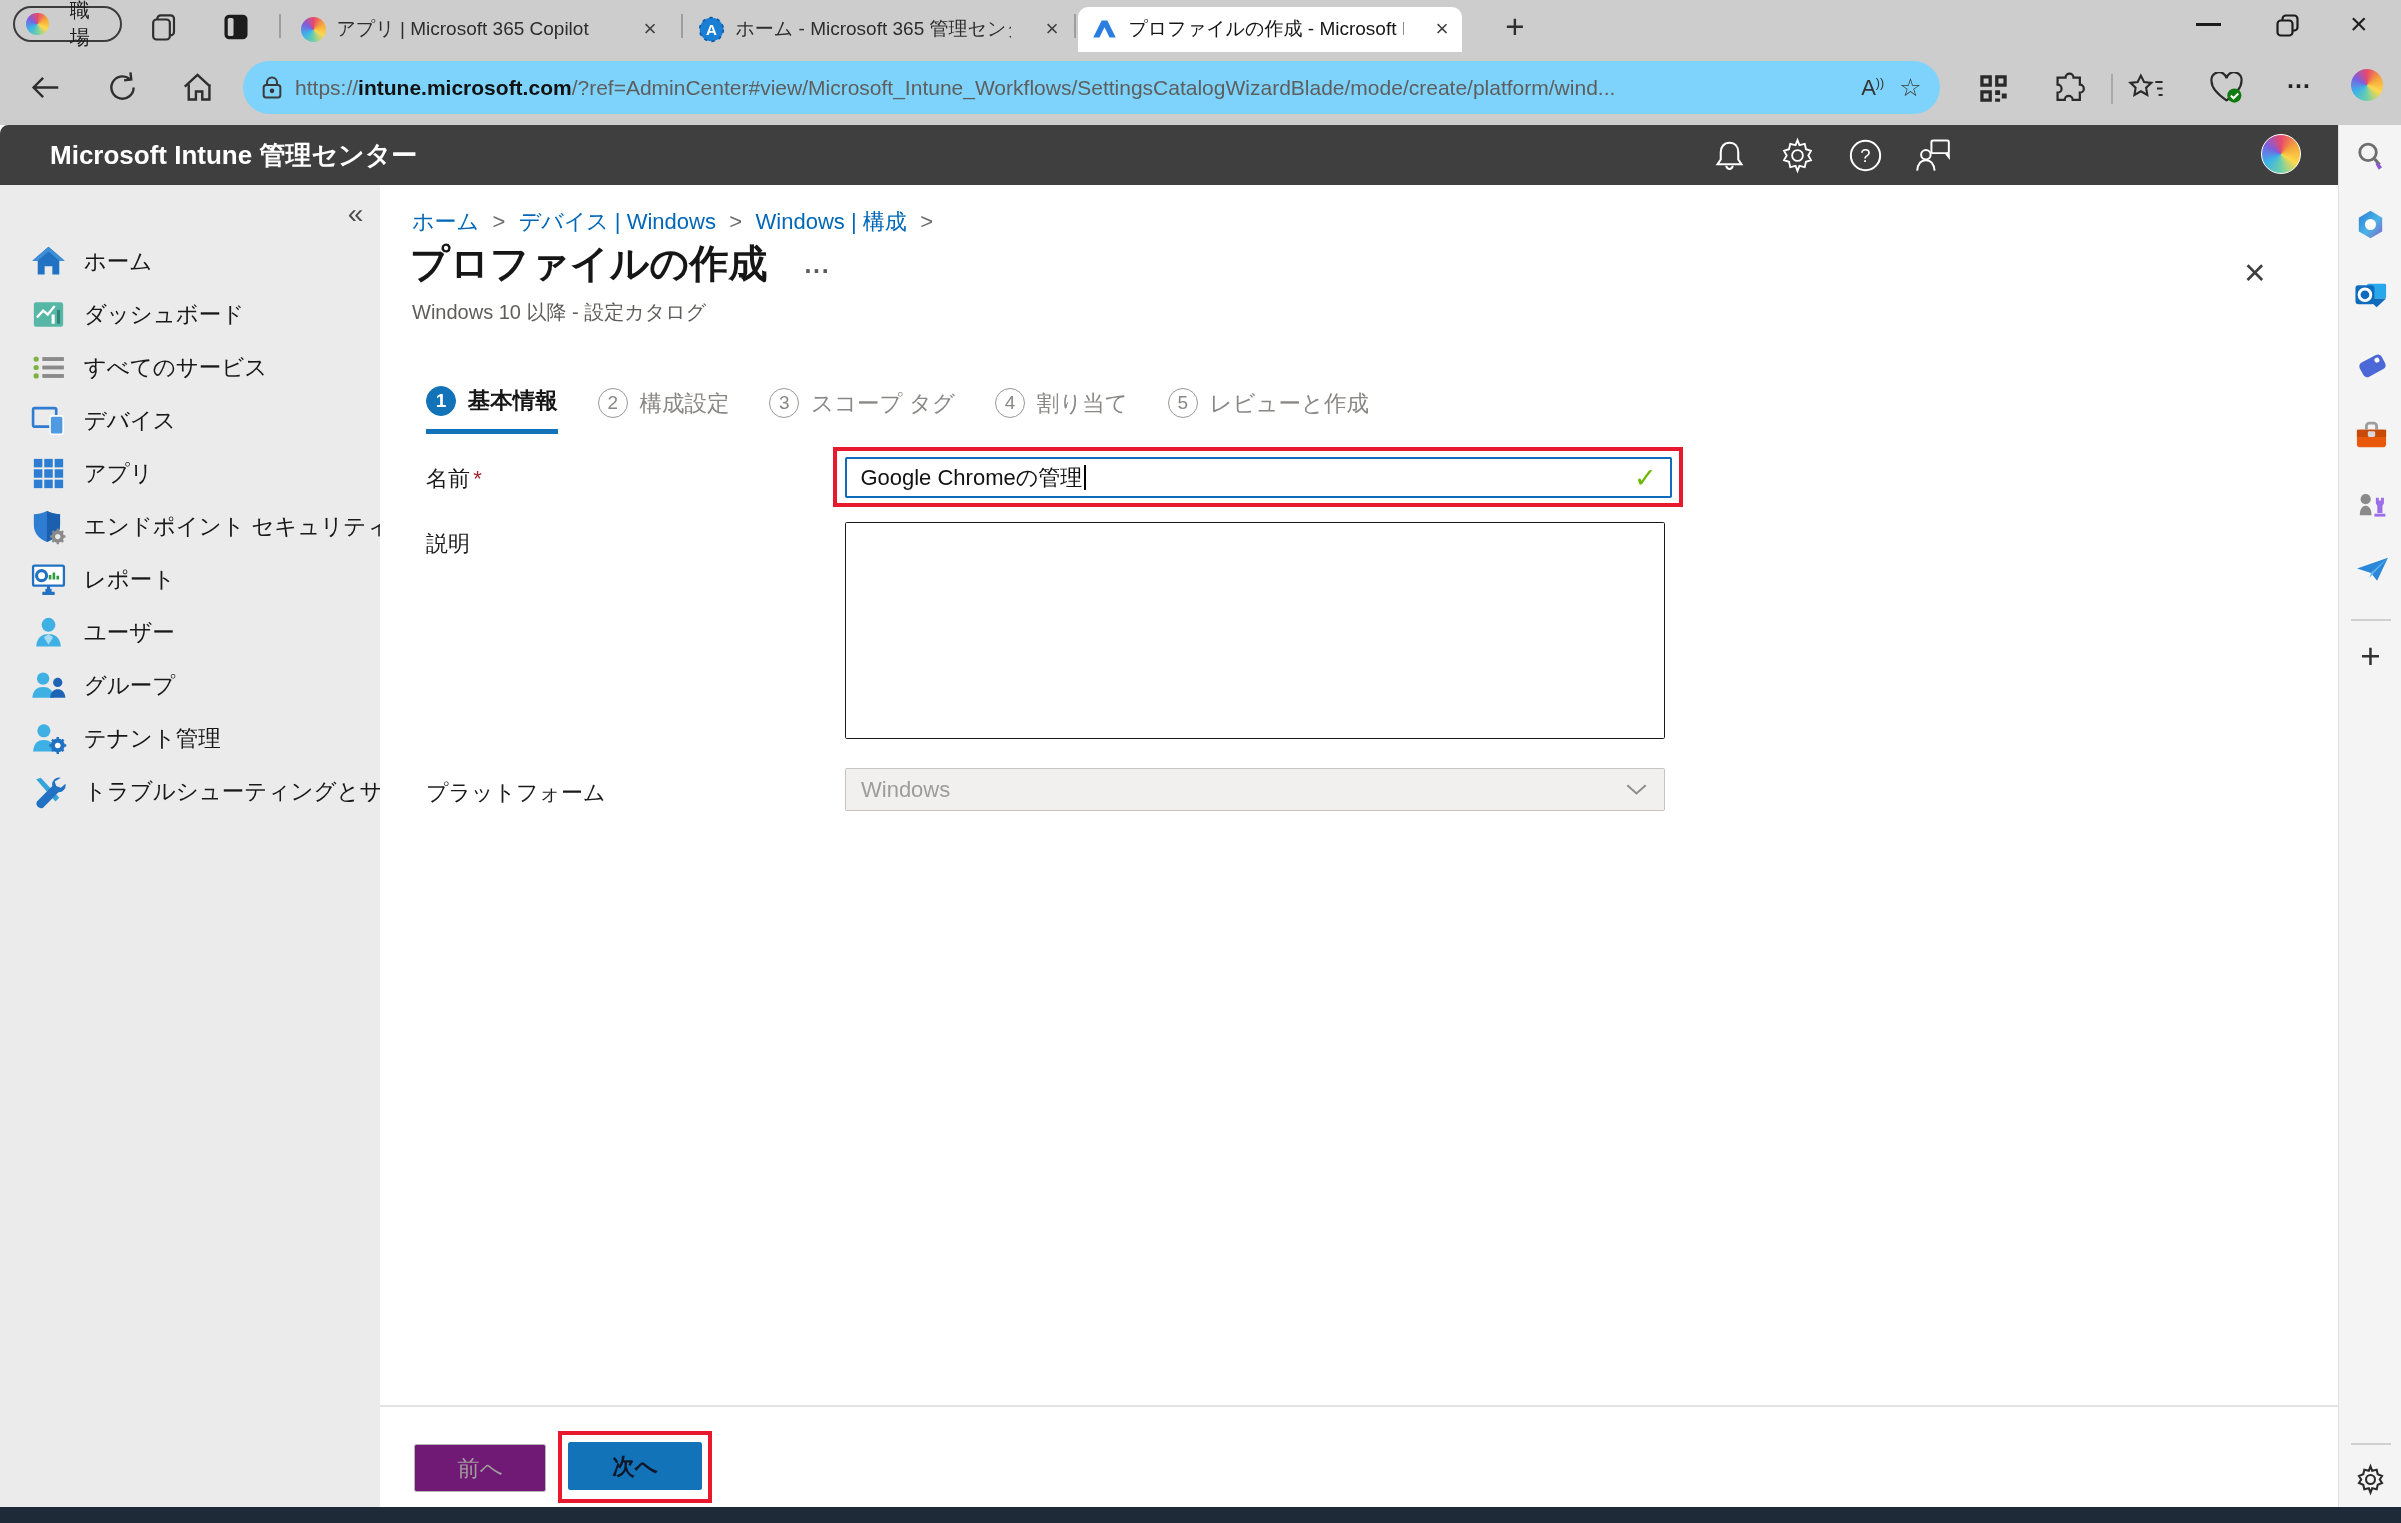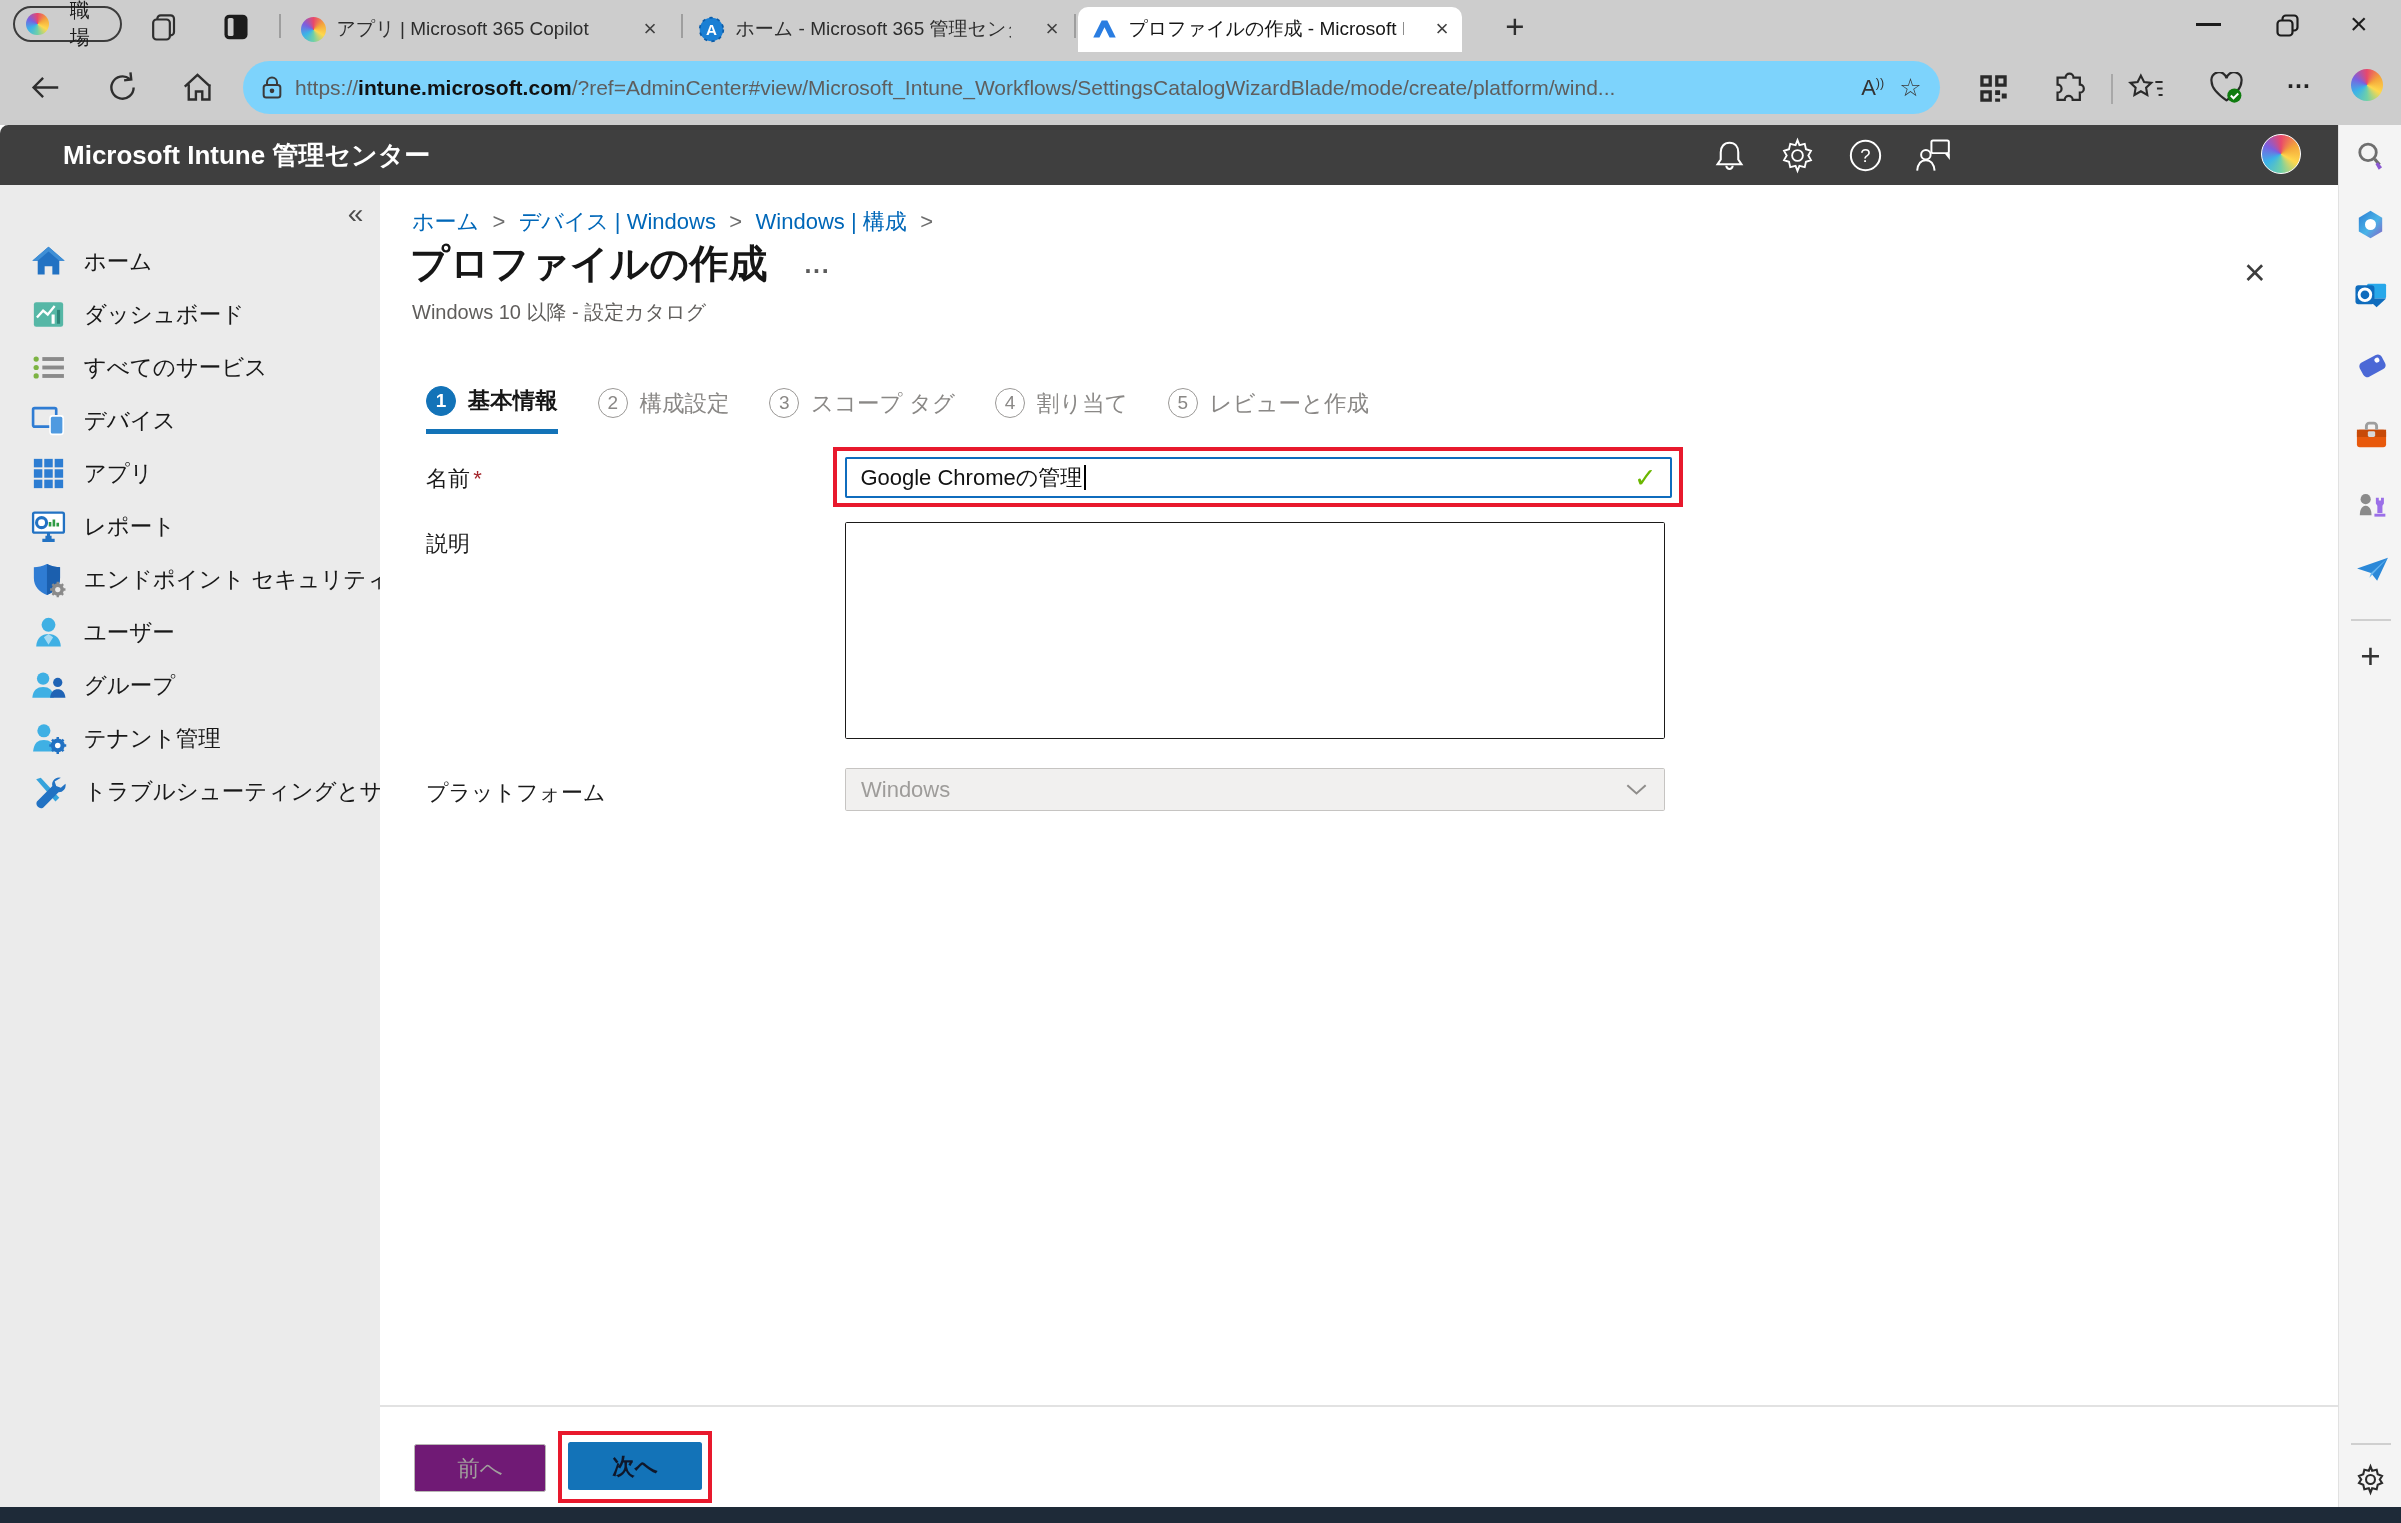--- a/index.html
+++ b/index.html
@@ -38,21 +38,21 @@
   .read-aloud { font-size:22px; color:#333; margin:0 15px 0 6.7px; white-space:nowrap; }
   .read-aloud sup { font-size:12.5px; }
   .star-ic { font-size:25px; color:#3a3a3a; }
   .tb-right { position:absolute; top:20px; }
   .tb-div { position:absolute; left:2111px; top:22px; width:1.7px; height:30px; background:#a8a8a8; }
   .dots { font-size:25px; color:#222; letter-spacing:2.5px; font-weight:700; }
 
   
   .appheader { position:absolute; left:0; top:125px; width:2401px; height:60px; background:#3f3f3f;
     border-radius:8.3px 8.3px 0 0; display:flex; align-items:center; }
-  .appheader .ah-title { margin-left:63px; font-size:26px; font-weight:700; color:#fff; }
+  .appheader .ah-title { margin-left:50px; font-size:26px; font-weight:700; color:#fff; }
   .ah-ic { position:absolute; top:11.7px; }
 
   
   .edgebar { position:absolute; right:0; top:125px; width:63px; height:1382px; background:#f4f4f4;
     border-left:0.8px solid #e1e1e1; }
   .eb-ic { position:absolute; left:15px; }
   .eb-div { position:absolute; left:11.7px; width:40px; height:1.7px; background:#cfcfcf; }
   .eb-plus { position:absolute; left:0; width:63px; text-align:center; font-size:35px; color:#333; font-weight:400; }
 
   
@@ -383,39 +383,39 @@
         <rect x="5" y="32" width="11" height="11"></rect>
             <rect x="18.5" y="32" width="11" height="11"></rect>
             <rect x="32" y="32" width="11" height="11"></rect>
           </svg>
         </span>
       <span>アプリ</span>
     </div>
     <div class="nav-item">
       <span>
           <svg width="37" height="37" viewBox="0 0 48 48">
-        <rect x="4" y="6" width="40" height="26" rx="2" fill="#fff" stroke="#2272c3" stroke-width="3"></rect>
-        <circle cx="15" cy="19" r="6.5" fill="none" stroke="#2272c3" stroke-width="4"></circle>
-        <path d="M26 24 v-6 M31 24 v-9 M36 24 v-5" stroke="#2e9b44" stroke-width="3.4"></path>
-        <path d="M24 32 v6 M16 42 h16 M20 38 h8" stroke="#2272c3" stroke-width="4"></path>
-          </svg>
-        </span>
-      <span>レポート</span>
-    </div>
-    <div class="nav-item">
-      <span>
-          <svg width="37" height="37" viewBox="0 0 48 48">
         <path d="M22 4 c6 3 12 4 17 4 v14 c0 11-7 18-17 22 C12 40 5 33 5 22 V8 c5 0 11-1 17-4z" fill="#2f7cd3"></path>
         <path d="M22 4 c6 3 12 4 17 4 v14 c0 11-7 18-17 22z" fill="#1b5fae"></path>
         <circle cx="36" cy="37" r="8" fill="#8a8a8a"></circle>
             <circle cx="36" cy="37" r="3.4" fill="#e9e9e9"></circle>
         <path d="M36 27 v4 M36 43 v4 M26 37 h4 M42 37 h4 M29 30 l3 3 M40 41 l3 3 M43 30 l-3 3 M32 41 l-3 3" stroke="#8a8a8a" stroke-width="3"></path>
           </svg>
         </span>
       <span>エンドポイント セキュリティ</span>
+    </div>
+    <div class="nav-item">
+      <span>
+          <svg width="37" height="37" viewBox="0 0 48 48">
+        <rect x="4" y="6" width="40" height="26" rx="2" fill="#fff" stroke="#2272c3" stroke-width="3"></rect>
+        <circle cx="15" cy="19" r="6.5" fill="none" stroke="#2272c3" stroke-width="4"></circle>
+        <path d="M26 24 v-6 M31 24 v-9 M36 24 v-5" stroke="#2e9b44" stroke-width="3.4"></path>
+        <path d="M24 32 v6 M16 42 h16 M20 38 h8" stroke="#2272c3" stroke-width="4"></path>
+          </svg>
+        </span>
+      <span>レポート</span>
     </div>
     <div class="nav-item">
       <span>
           <svg width="37" height="37" viewBox="0 0 48 48">
         <circle cx="24" cy="14" r="9" fill="#3fb0e4"></circle>
         <path d="M8 42 c1-11 7-16 16-16 s15 5 16 16z" fill="#3fb0e4"></path>
         <path d="M24 26 l-6 4 6 10 6-10z" fill="#fff" opacity=".55"></path>
           </svg>
         </span>
       <span>ユーザー</span>

